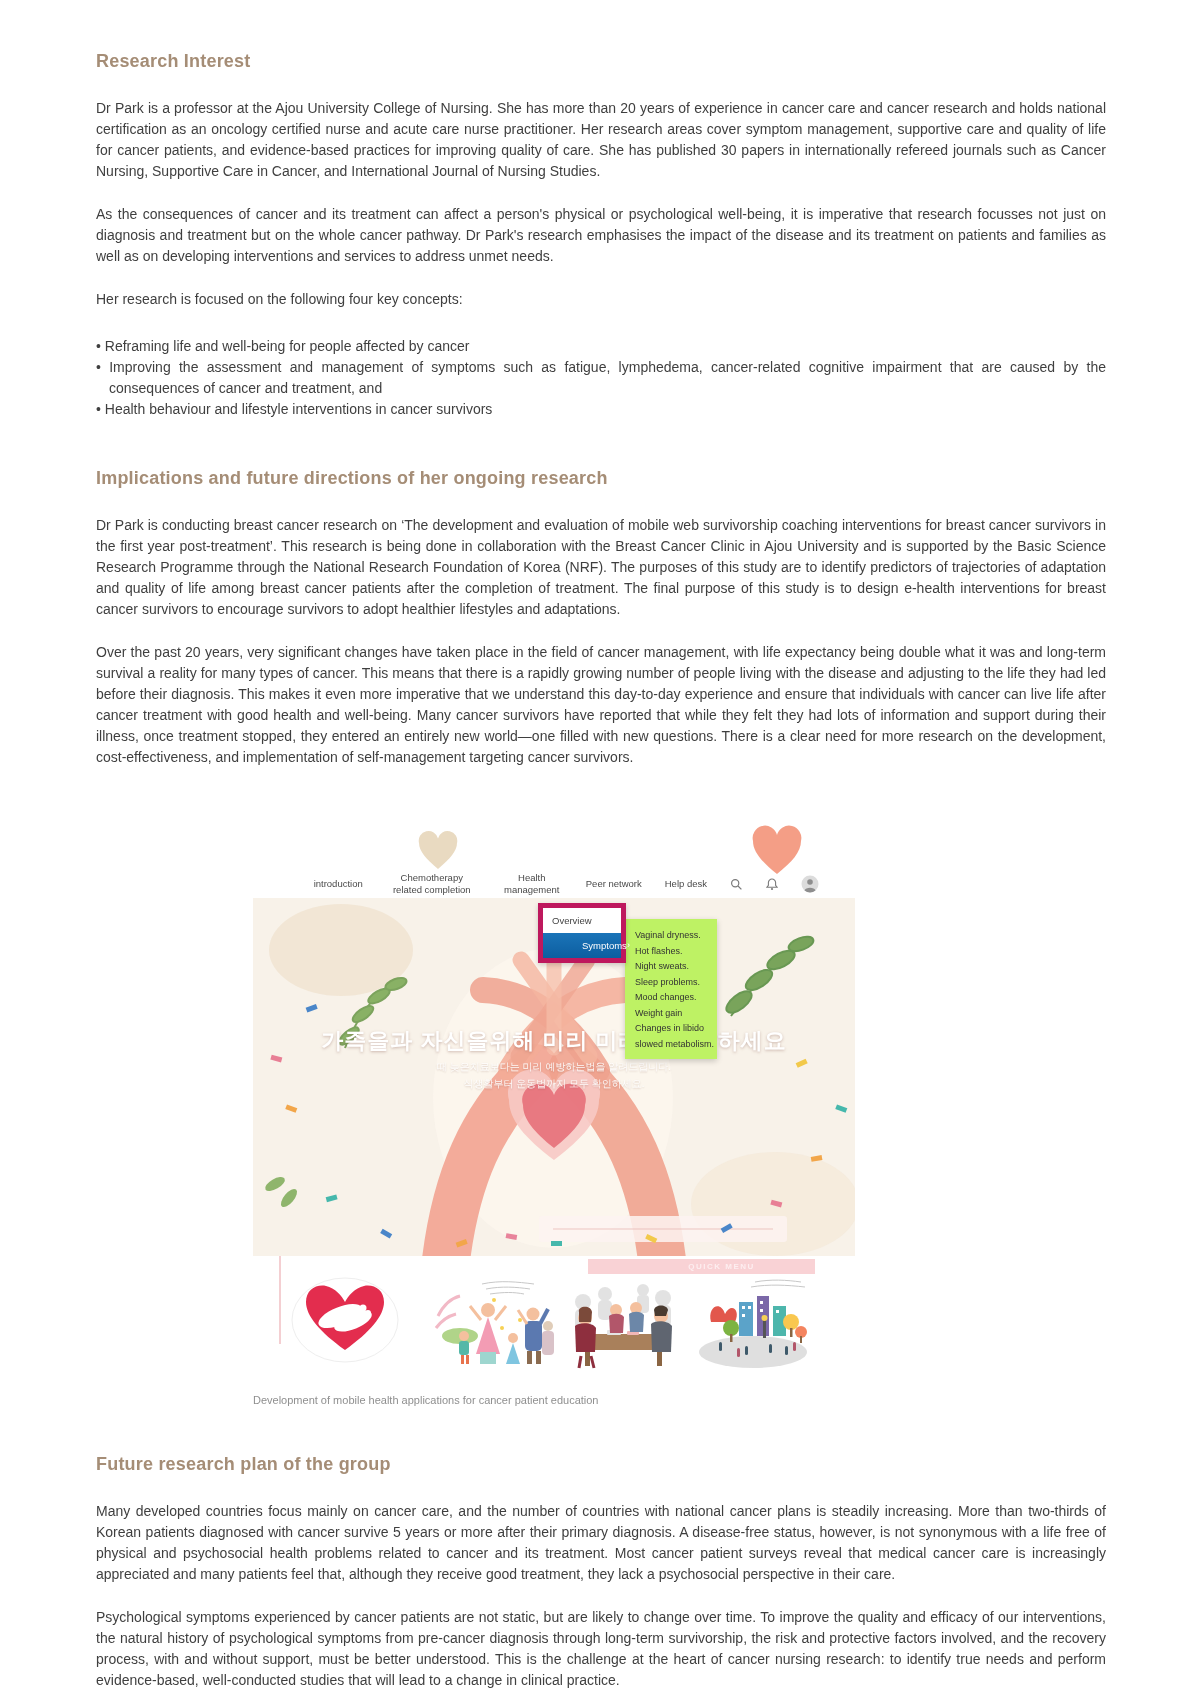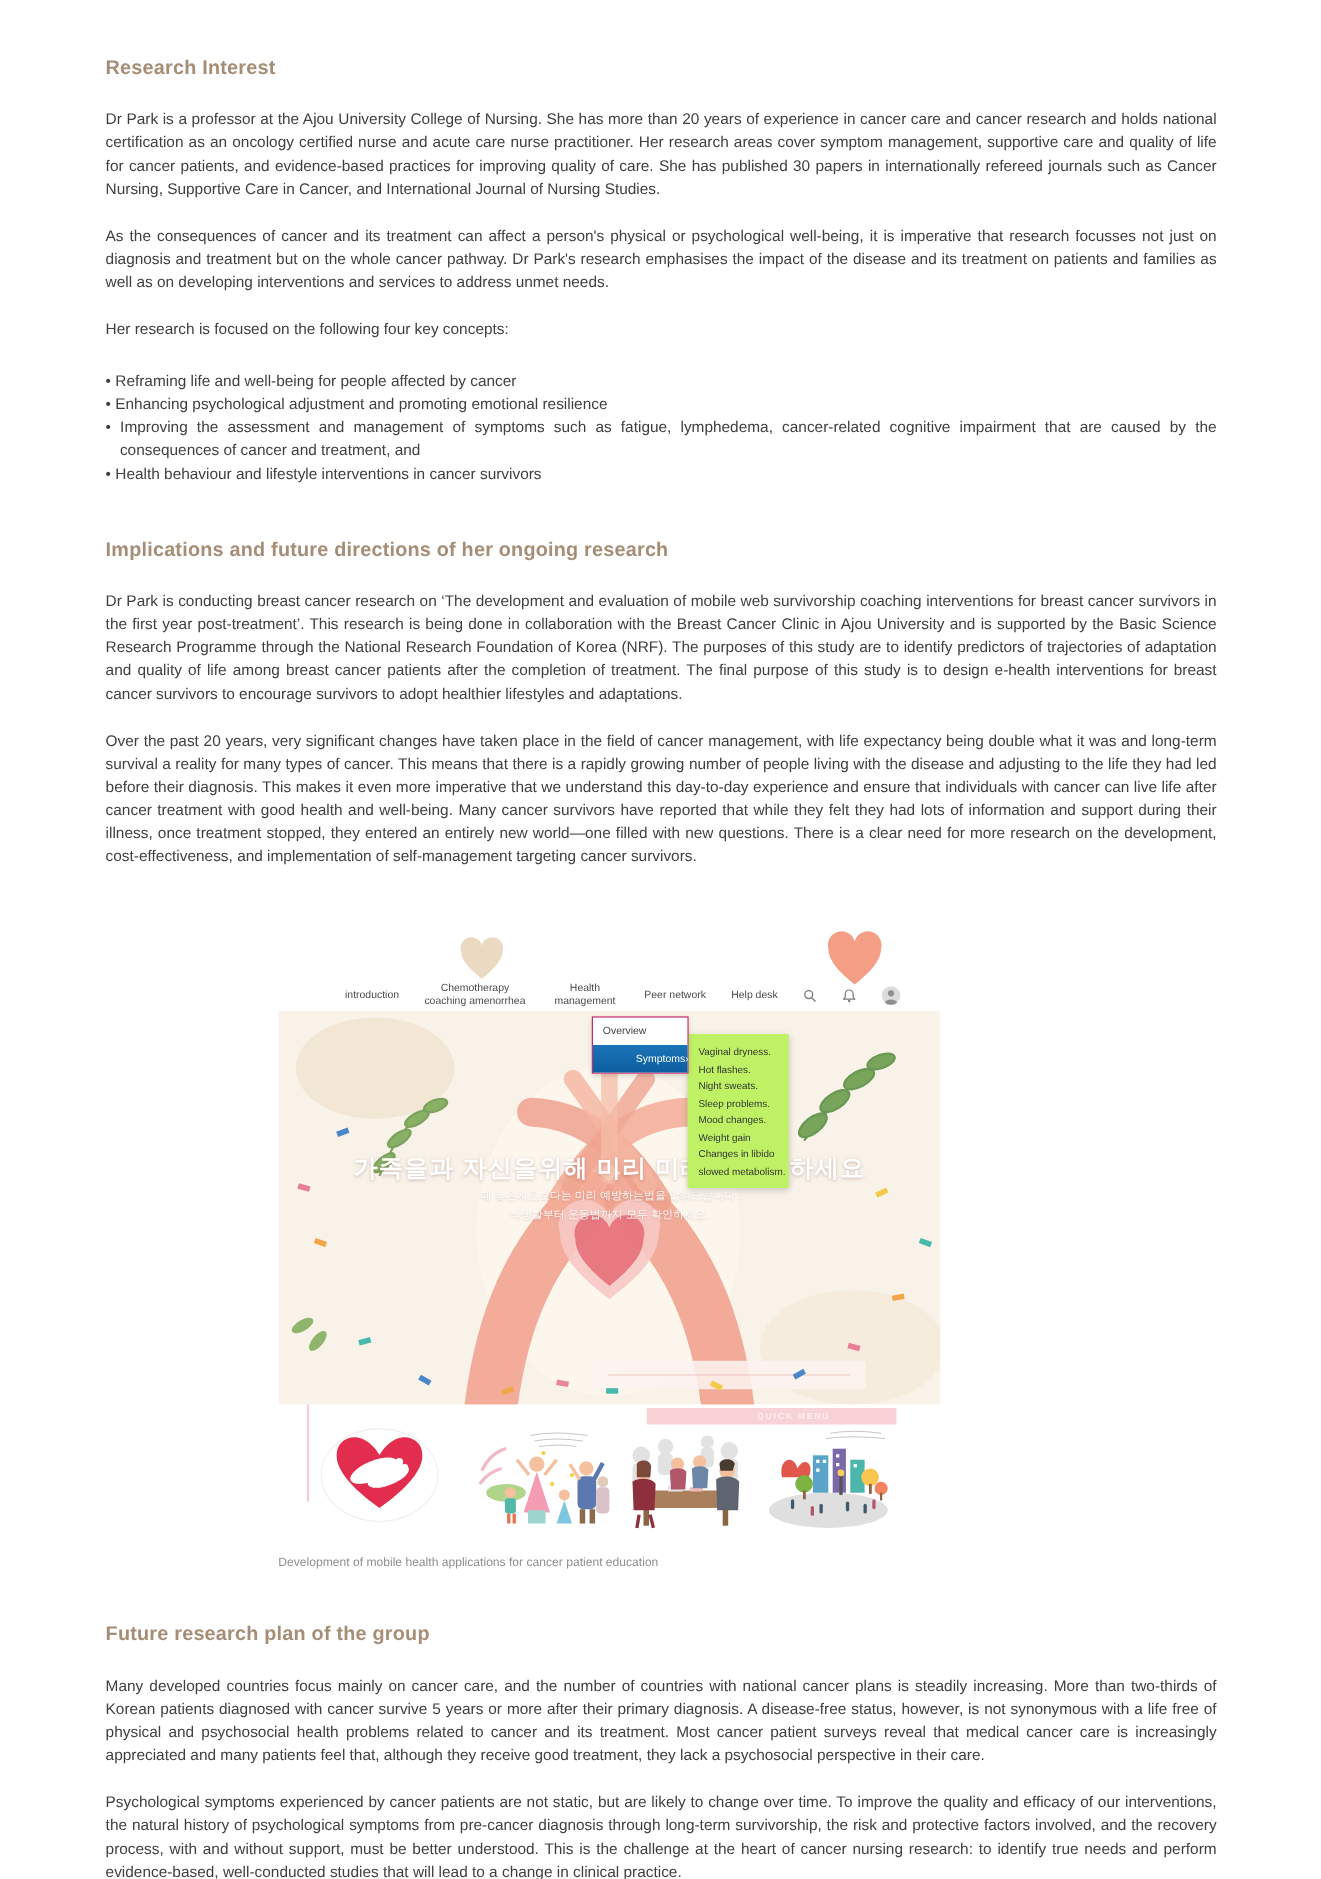--- a/index.html
+++ b/index.html
@@ -46,21 +46,21 @@
     color:#ffffff; z-index:3;
   }
   .hero-title {
     font-size:22px; font-weight:bold; letter-spacing:1px;
     text-shadow:0 1px 3px rgba(120,70,60,.35);
   }
   .hero-sub { font-size:10px; margin-top:2px; opacity:.92; line-height:17px;
     text-shadow:0 1px 2px rgba(120,70,60,.3); }
   .dropdown {
     position:absolute; left:285px; top:5px; width:88px; z-index:5;
-    background:#ffffff; border:1px solid #be185d; box-shadow:0 2px 5px rgba(0,0,0,.18);
+    background:#ffffff; border:5px solid #be185d; box-shadow:0 2px 5px rgba(0,0,0,.18);
     font-size:9.5px;
   }
   .dd-row { padding:7px 9px; color:#444; }
   .dd-row.active {
     background:linear-gradient(#1a74b8,#0d5ea0); color:#ffffff;
     display:flex; justify-content:space-between; align-items:center;padding-left:39px;
   }
   .dd-arrow { font-size:9px; line-height:1; }
   .submenu {
     position:absolute; left:372px; top:21px; width:92px; z-index:4;
@@ -85,21 +85,20 @@
 
 <div class="content">
 
   <section>
     <h2 class="sec-heading">Research Interest</h2>
     <p class="body-p">Dr Park is a professor at the Ajou University College of Nursing. She has more than 20 years of experience in cancer care and cancer research and holds national certification as an oncology certified nurse and acute care nurse practitioner. Her research areas cover symptom management, supportive care and quality of life for cancer patients, and evidence-based practices for improving quality of care. She has published 30 papers in internationally refereed journals such as Cancer Nursing, Supportive Care in Cancer, and International Journal of Nursing Studies.</p>
     <p class="body-p">As the consequences of cancer and its treatment can affect a person's physical or psychological well-being, it is imperative that research focusses not just on diagnosis and treatment but on the whole cancer pathway. Dr Park's research emphasises the impact of the disease and its treatment on patients and families as well as on developing interventions and services to address unmet needs.</p>
     <p class="body-p">Her research is focused on the following four key concepts:</p>
     <ul class="key-list">
       <li>Reframing life and well-being for people affected by cancer</li>
-      <li>Enhancing psychological adjustment and promoting emotional resilience</li>
       <li>Improving the assessment and management of symptoms such as fatigue, lymphedema, cancer-related cognitive impairment that are caused by the consequences of cancer and treatment, and</li>
       <li>Health behaviour and lifestyle interventions in cancer survivors</li>
     </ul>
   </section>
 
   <section class="section-2">
     <h2 class="sec-heading">Implications and future directions of her ongoing research</h2>
     <p class="body-p">Dr Park is conducting breast cancer research on ‘The development and evaluation of mobile web survivorship coaching interventions for breast cancer survivors in the first year post-treatment’. This research is being done in collaboration with the Breast Cancer Clinic in Ajou University and is supported by the Basic Science Research Programme through the National Research Foundation of Korea (NRF). The purposes of this study are to identify predictors of trajectories of adaptation and quality of life among breast cancer patients after the completion of treatment. The final purpose of this study is to design e-health interventions for breast cancer survivors to encourage survivors to adopt healthier lifestyles and adaptations.</p>
     <p class="body-p">Over the past 20 years, very significant changes have taken place in the field of cancer management, with life expectancy being double what it was and long-term survival a reality for many types of cancer. This means that there is a rapidly growing number of people living with the disease and adjusting to the life they had led before their diagnosis. This makes it even more imperative that we understand this day-to-day experience and ensure that individuals with cancer can live life after cancer treatment with good health and well-being. Many cancer survivors have reported that while they felt they had lots of information and support during their illness, once treatment stopped, they entered an entirely new world—one filled with new questions. There is a clear need for more research on the development, cost-effectiveness, and implementation of self-management targeting cancer survivors.</p>
   </section>
@@ -108,21 +107,21 @@
 
     <div class="shot-header">
       <svg class="deco-heart" style="left:163px; top:6px;" width="44" height="42" viewBox="0 0 44 42">
         <path d="M22 39 C10 29 3 21 3 13 A8.5 8.5 0 0 1 22 8.5 A8.5 8.5 0 0 1 41 13 C41 21 34 29 22 39 Z" fill="#e7d6ba" opacity="0.9"></path>
       </svg>
       <svg class="deco-heart" style="left:496px; top:0px;" width="56" height="56" viewBox="0 0 56 56">
         <path d="M28 50 C13 38 4 28 4 17 A10.5 10.5 0 0 1 28 11 A10.5 10.5 0 0 1 52 17 C52 28 43 38 28 50 Z" fill="#f3997f" opacity="0.95"></path>
       </svg>
       <nav class="shot-nav">
         <span class="nav-item">introduction</span>
-        <span class="nav-item w90">Chemotherapy coaching amenorrhea</span>
+        <span class="nav-item w90">Chemotherapy related completion</span>
         <span class="nav-item w60">Health management</span>
         <span class="nav-item">Peer network</span>
         <span class="nav-item">Help desk</span>
         <span class="nav-icn">
           <svg width="13" height="13" viewBox="0 0 13 13">
               <circle cx="5.2" cy="5.2" r="3.6" fill="none" stroke="#7a7a7a" stroke-width="1.2"></circle>
               <line x1="8" y1="8" x2="11.4" y2="11.4" stroke="#7a7a7a" stroke-width="1.2"></line>
             </svg>
         </span>
         <span class="nav-icn">

